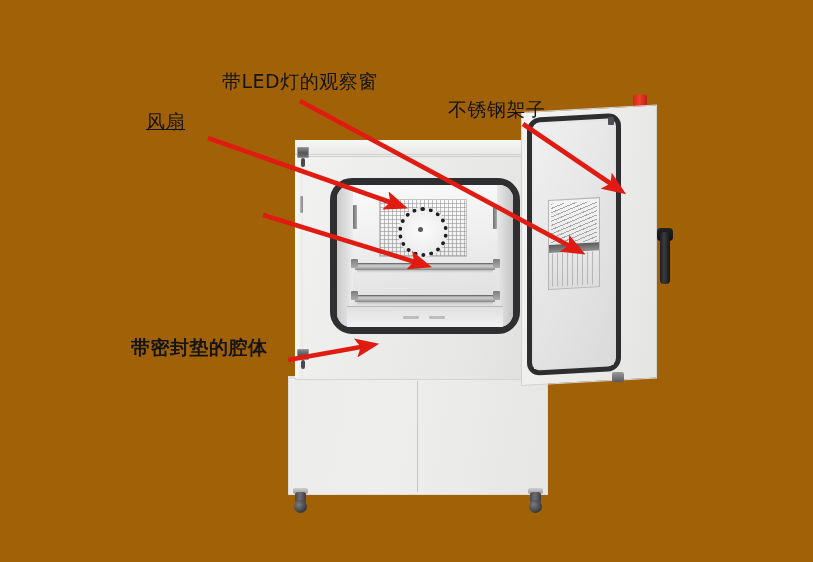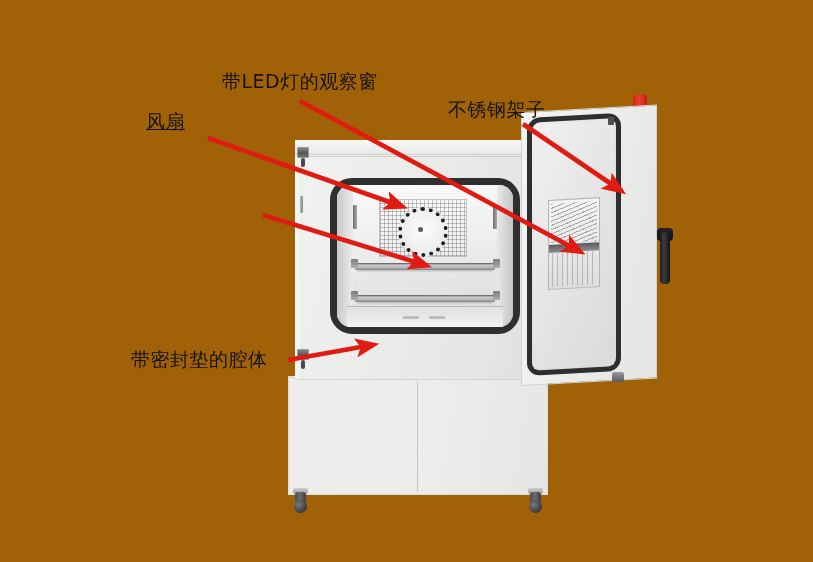--- a/index.html
+++ b/index.html
@@ -412,16 +412,16 @@
         </g>
     </svg>
 
     <div class="callout" style="left:222px;top:70px;">带LED灯的观察窗</div>
 
     <div class="callout" style="left:146px;top:110px;text-decoration:underline;">风扇</div>
 
 
     <div class="callout" style="left:448px;top:98px;">不锈钢架子</div>
 
-    <div class="callout" style="left:131px;top:348px;">带密封垫的腔体</div>
+    <div class="callout" style="left:131px;top:336px;font-weight:bold;">带密封垫的腔体</div>
   </div>
 
 </div>
 
 </body></html>

